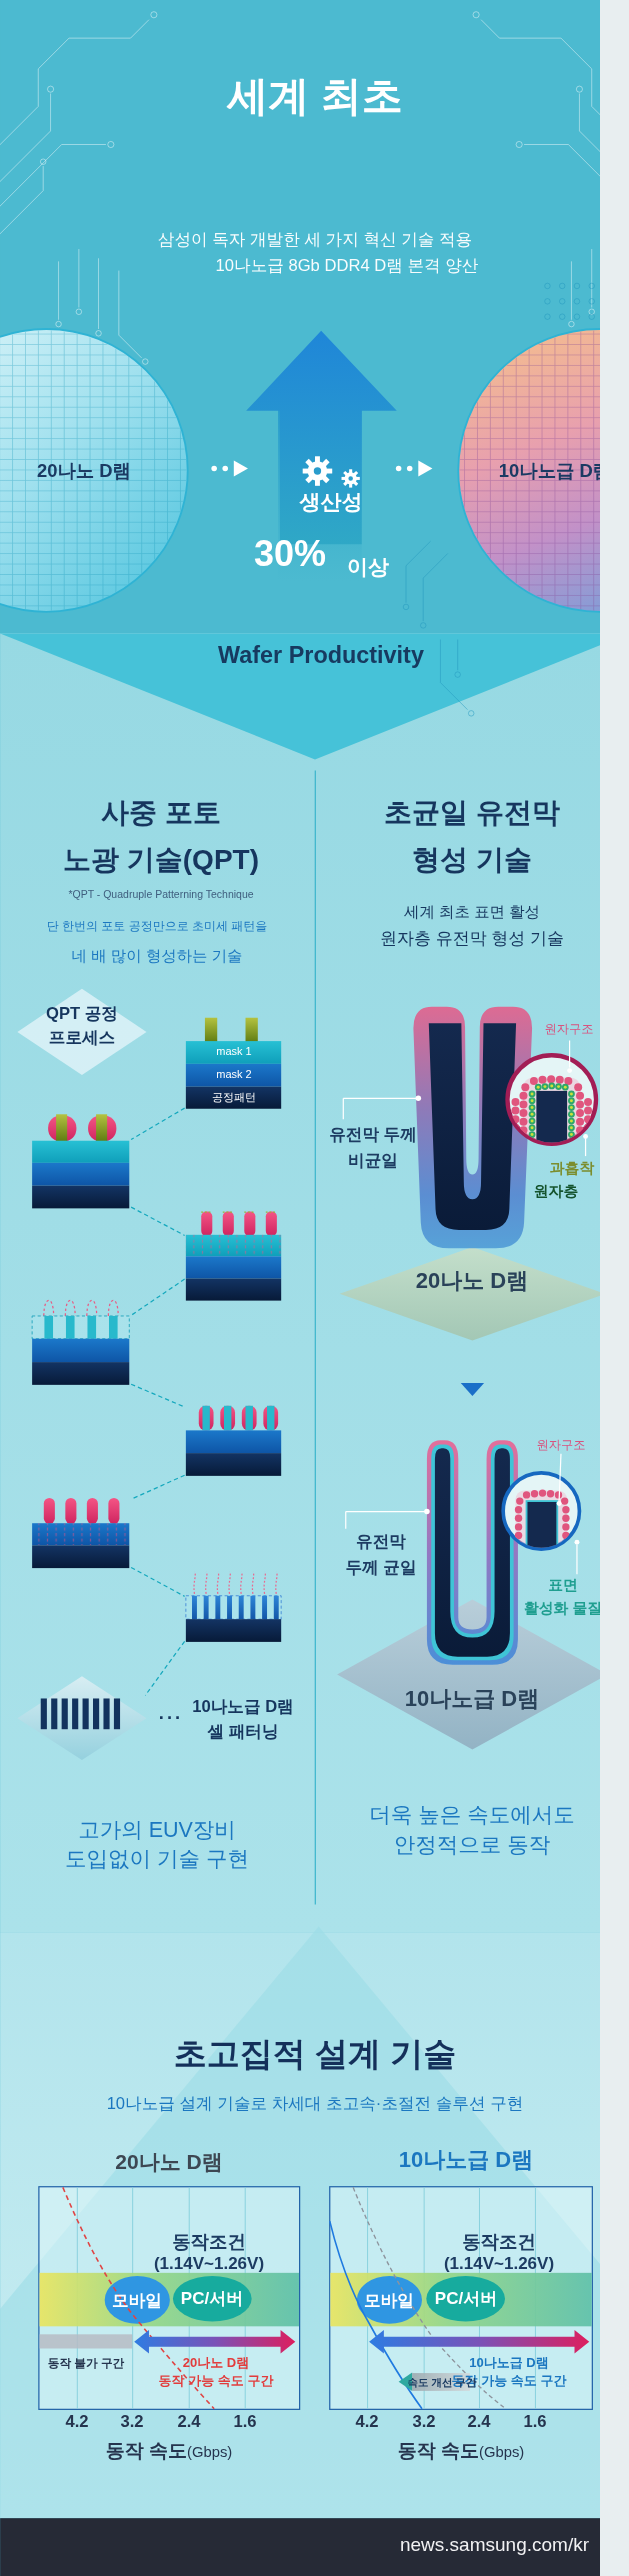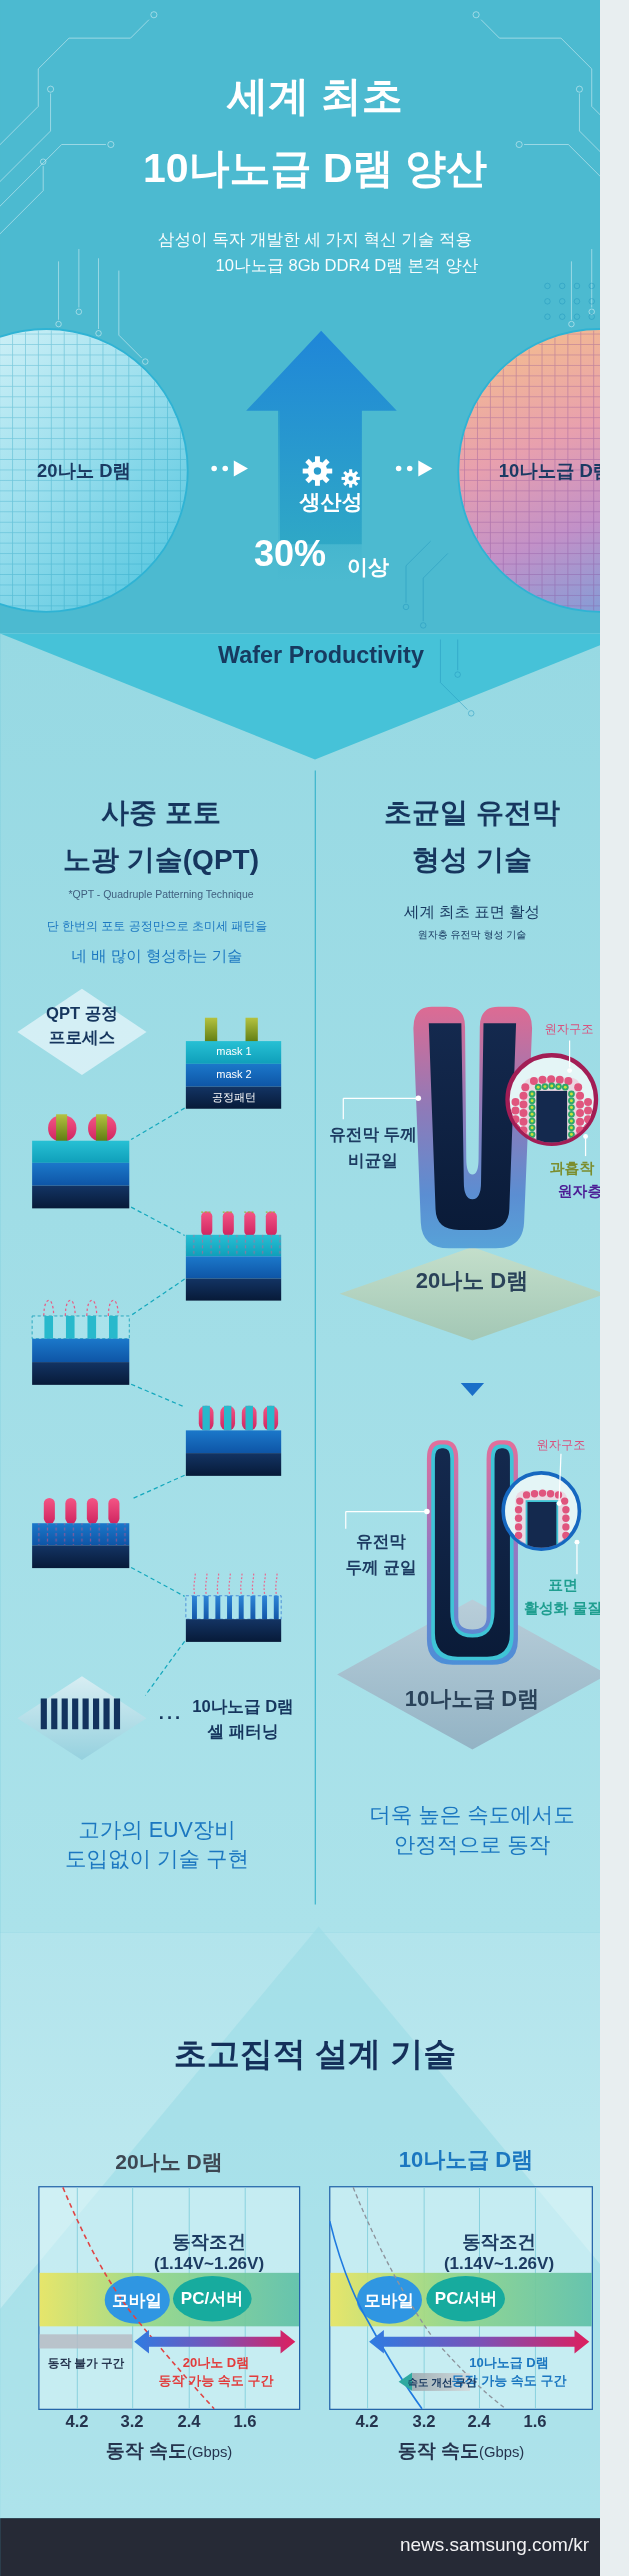--- a/index.html
+++ b/index.html
@@ -557,21 +557,20 @@
     <ellipse cx="757" cy="3738" rx="64" ry="37" fill="#17ab9e"></ellipse>
     <path d="M574,3557 Q632,3700 704,3802 Q768,3876 822,3917" fill="none" stroke="#8d939c" stroke-width="2.2" stroke-dasharray="7,5"></path>
     <path d="M536,3612 Q560,3710 600,3778 Q646,3862 686,3917" fill="none" stroke="#1f7ae0" stroke-width="2.6"></path>
     <polygon points="600,3808 624,3789 624,3800 934,3800 934,3789 958,3808 934,3827 934,3816 624,3816 624,3827" fill="url(#gArrL)"></polygon>
     <polygon points="648,3873 670,3858 670,3888" fill="#2fa9a0"></polygon>
     <rect x="670" y="3859" width="94" height="29" fill="url(#gImpBar)" opacity="0.85"></rect>
   </g>
 </svg>
 
 <div class="t b" style="left:315px;top:73px;font-size:41px;color:#ffffff;">세계 최초</div>
-<div class="t b" style="left:315px;top:145px;font-size:41px;color:#ffffff;">10나노급 D램 양산</div>
 <div class="t" style="left:315px;top:230px;font-size:16.6px;color:rgba(255,255,255,.96);">삼성이 독자 개발한 세 가지 혁신 기술 적용</div>
 <div class="t" style="left:315px;top:256px;font-size:16.6px;color:rgba(255,255,255,.96);margin-left:32px;">10나노급 8Gb DDR4 D램 본격 양산</div>
 
 <div class="t b" style="left:84px;top:460px;font-size:18.4px;color:#1b3a63;">20나노 D램</div>
 <div class="t b" style="left:555px;top:460px;font-size:18.4px;color:#1b3a63;">10나노급 D램</div>
 <div class="t b" style="left:331px;top:490px;font-size:21px;color:#ffffff;">생산성</div>
 <div class="t b" style="left:290px;top:533px;font-size:36px;color:#ffffff;">30%</div>
 <div class="t b" style="left:368px;top:555px;font-size:21px;color:#ffffff;">이상</div>
 <div class="t" style="left:321px;top:642px;font-size:23.4px;font-weight:600;color:#173a60;">Wafer Productivity</div>
 
@@ -587,39 +586,40 @@
 <div class="t" style="left:234px;top:1091px;font-size:11px;color:#ffffff;text-align:center;">공정패턴</div>
 <div class="t b" style="left:171px;top:1702px;font-size:18.4px;color:#16365e;letter-spacing:3.1px;">...</div>
 <div class="t b" style="left:243px;top:1697px;font-size:16.6px;color:#16365e;">10나노급 D램</div>
 <div class="t b" style="left:243px;top:1722px;font-size:16.6px;color:#16365e;">셀 패터닝</div>
 <div class="t" style="left:157px;top:1818px;font-size:21.5px;color:#1b77c0;">고가의 EUV장비</div>
 <div class="t" style="left:157px;top:1847px;font-size:21.5px;color:#1b77c0;">도입없이 기술 구현</div>
 
 <div class="t b" style="left:472px;top:797px;font-size:28px;color:#16365e;">초균일 유전막</div>
 <div class="t b" style="left:472px;top:844px;font-size:28px;color:#16365e;">형성 기술</div>
 <div class="t" style="left:472px;top:903px;font-size:15.4px;color:#16365e;">세계 최초 표면 활성</div>
-<div class="t" style="left:472px;top:929px;font-size:10px;color:#16365e;">원자층 유전막 형성 기술</div>
+<div class="t" style="left:472px;top:929px;font-size:17px;color:#16365e;">원자층 유전막 형성 기술</div>
 
 <div class="t" style="left:569px;top:1022px;font-size:12.3px;color:#d8537f;">원자구조</div>
 <div class="t b" style="left:373px;top:1125px;font-size:16.6px;color:#1d3c62;">유전막 두께</div>
 <div class="t b" style="left:373px;top:1151px;font-size:16.6px;color:#1d3c62;">비균일</div>
 <div class="t b" style="left:572px;top:1160px;font-size:14.8px;color:#7c8e2e;">과흡착</div>
-<div class="t b" style="left:580px;top:1183px;font-size:14.8px;color:#4c1d95;">원자층</div>
+<div class="t b" style="left:556px;top:1183px;font-size:14.8px;color:#14532d;">원자층</div>
 <div class="t b" style="left:472px;top:1268px;font-size:22px;color:#2a4259;">20나노 D램</div>
 
 <div class="t" style="left:561px;top:1438px;font-size:12.3px;color:#d8537f;">원자구조</div>
 <div class="t b" style="left:381px;top:1532px;font-size:16.6px;color:#1d3c62;">유전막</div>
 <div class="t b" style="left:381px;top:1558px;font-size:16.6px;color:#1d3c62;">두께 균일</div>
 <div class="t b" style="left:563px;top:1577px;font-size:14.8px;color:#1f9e90;">표면</div>
 <div class="t b" style="left:563px;top:1600px;font-size:14.8px;color:#1f9e90;">활성화 물질</div>
 <div class="t b" style="left:472px;top:1686px;font-size:22px;color:#2a4259;">10나노급 D램</div>
 <div class="t" style="left:472px;top:1803px;font-size:21.5px;color:#1b77c0;">더욱 높은 속도에서도</div>
 <div class="t" style="left:472px;top:1833px;font-size:21.5px;color:#1b77c0;">안정적으로 동작</div>
 
 <div class="t b" style="left:315px;top:2035px;font-size:33px;color:#14305a;">초고집적 설계 기술</div>
+<div class="t" style="left:315px;top:2094px;font-size:16.6px;color:#1b77c0;">10나노급 설계 기술로 차세대 초고속·초절전 솔루션 구현</div>
 
 <div class="t b" style="left:169px;top:2150px;font-size:21px;color:#3d4752;">20나노 D램</div>
 <div class="t b" style="left:466px;top:2147px;font-size:22px;color:#1b77c0;">10나노급 D램</div>
 
 <div class="t b" style="left:209px;top:2231px;font-size:18.4px;color:#1d3c62;">동작조건</div>
 <div class="t" style="left:209px;top:2254px;font-size:17px;font-weight:600;color:#1d3c62;">(1.14V~1.26V)</div>
 <div class="t b" style="left:499px;top:2231px;font-size:18.4px;color:#1d3c62;">동작조건</div>
 <div class="t" style="left:499px;top:2254px;font-size:17px;font-weight:600;color:#1d3c62;">(1.14V~1.26V)</div>
 
 <div class="t" style="left:137px;top:2291px;font-size:16.6px;font-weight:600;color:#ffffff;">모바일</div>

